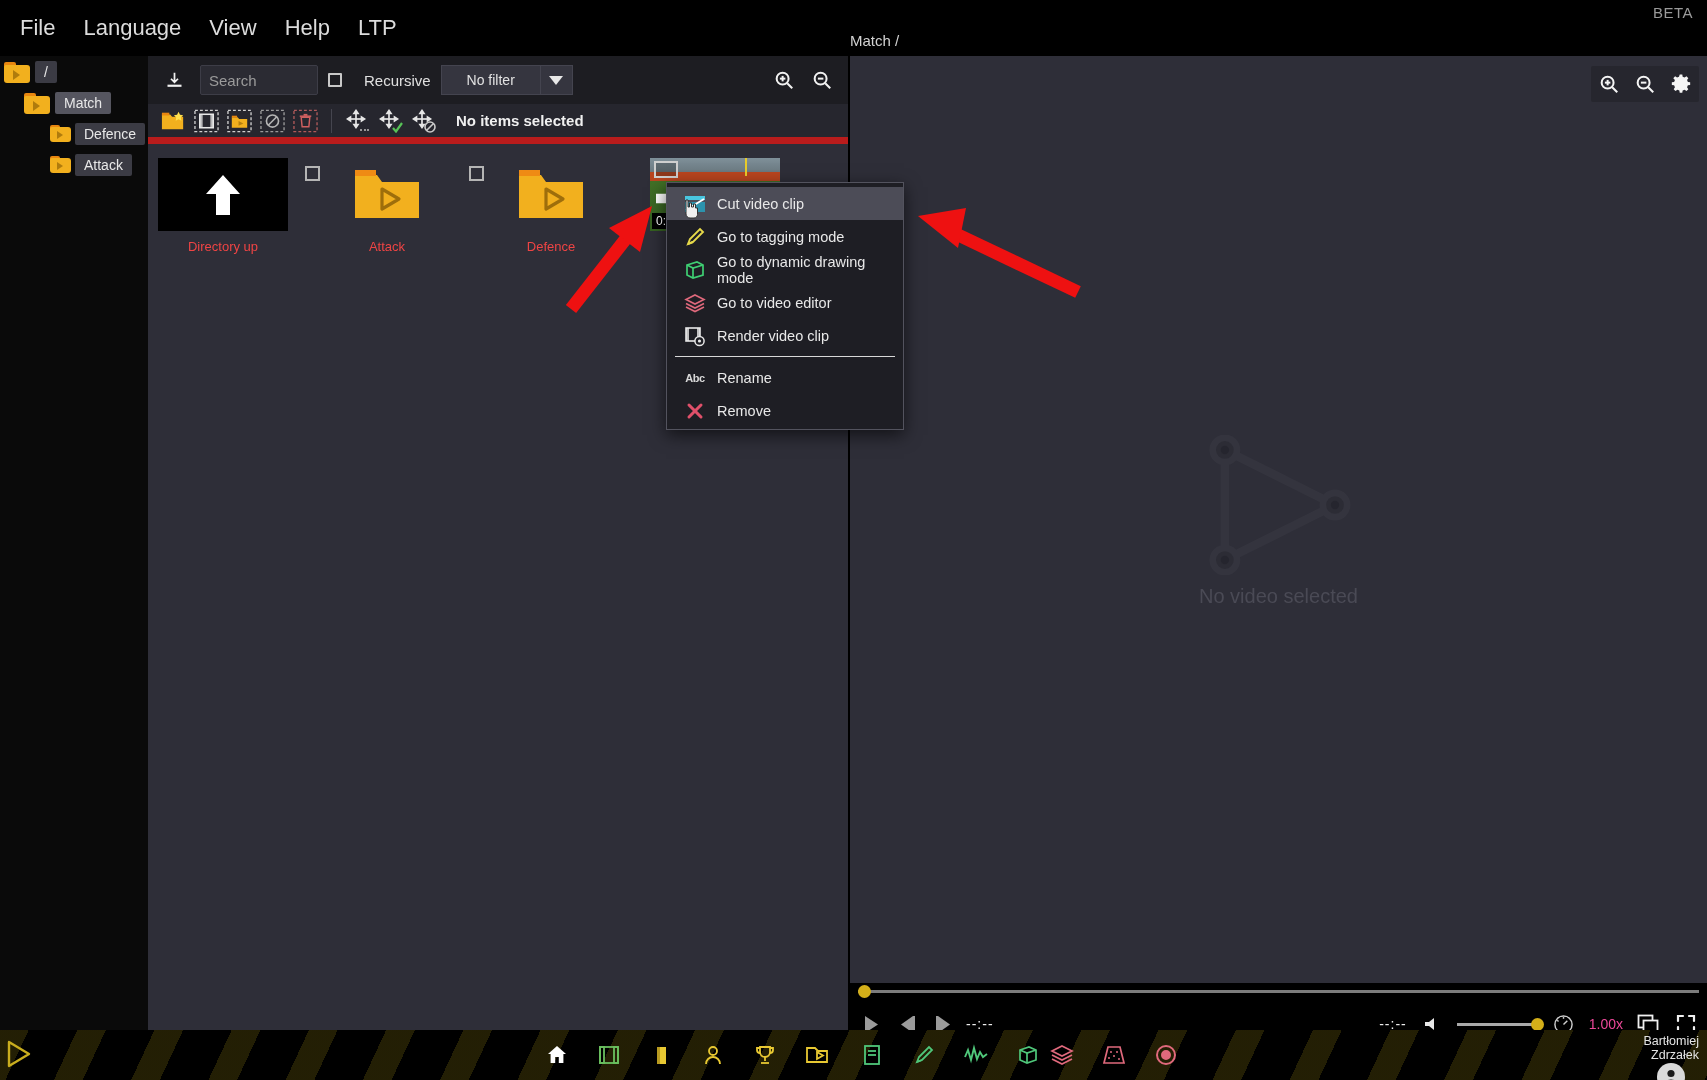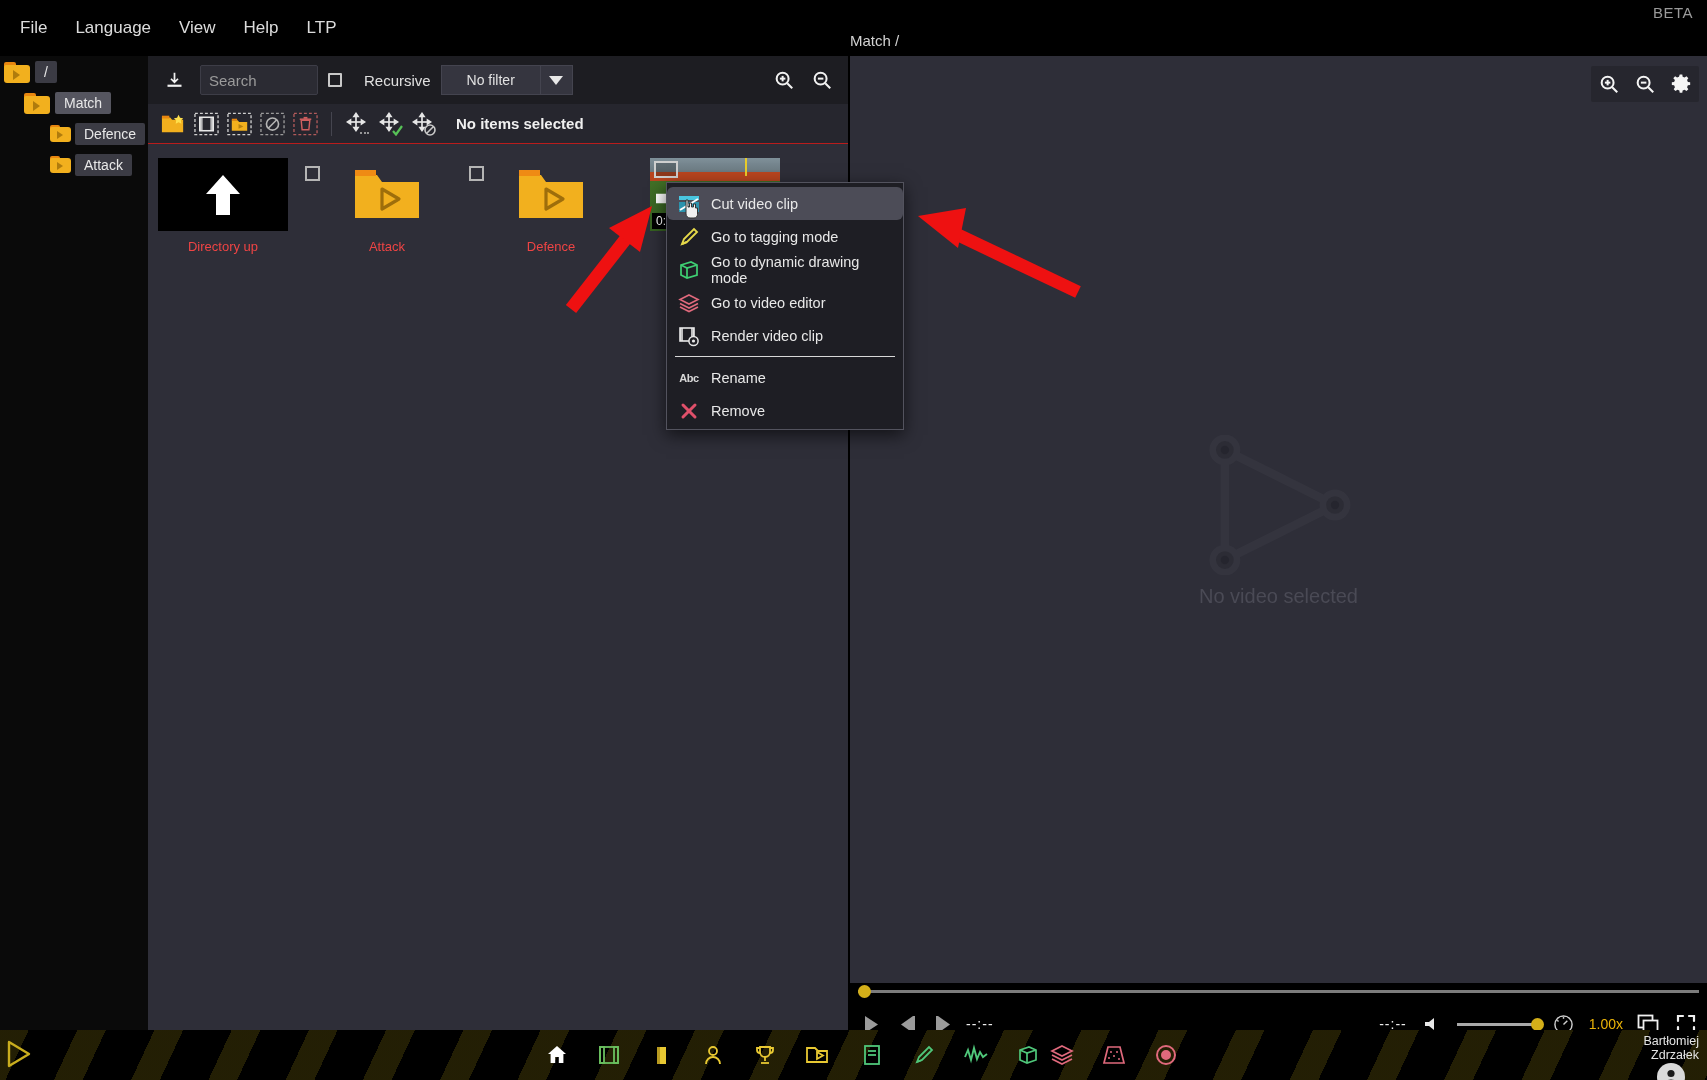--- a/index.html
+++ b/index.html
@@ -7,21 +7,21 @@
     width:1707px; height:1080px;
     background:#000;
     font-family:"Liberation Sans", sans-serif;
     overflow:hidden;
     color:#e6e6e6;
   }
   #app { position:relative; width:1707px; height:1080px; background:#000; }
 
   
   .menubar { position:absolute; left:0; top:0; width:1707px; height:56px; background:#000; display:flex; align-items:center; padding-left:6px; }
-  .menubar .mitem { font-size:17px; color:#dcdcdc; padding:6px 14px; cursor:default; }
+  .menubar .mitem { font-size:22px; color:#dcdcdc; padding:6px 14px; cursor:default; }
   .beta { position:absolute; right:14px; top:4px; font-size:15px; color:#9a9a9a; letter-spacing:0.5px; }
 
   
   .panel-title { position:absolute; left:850px; top:32px; font-size:15px; color:#d2d2d2; }
 
   
   .tree { position:absolute; left:0; top:56px; width:148px; height:992px; background:#0a0a0a; }
   .tree-row { display:flex; align-items:center; height:31px; padding-left:2px; white-space:nowrap; }
   .tree-row .lbl { font-size:14px; color:#e8e8e8; background:#3b3b44; padding:3px 9px; border-radius:2px; }
   .tree-row.sel .lbl { background:#55555f; }
@@ -41,21 +41,21 @@
   .browser-top { height:48px; background:#1d1d22; display:flex; align-items:center; padding:0 10px; gap:10px; }
   .icon-btn { width:32px; height:32px; border-radius:3px; display:flex; align-items:center; justify-content:center; background:transparent; cursor:pointer; }
   .search-input { width:118px; height:30px; background:#2b2b33; border:1px solid #3d3d47; border-radius:2px; color:#cfcfcf; font-size:15px; padding:0 8px; outline:none; font-family:"Liberation Sans", sans-serif; }
   .search-input::placeholder { color:#9b9b9b; }
   .recursive { display:flex; align-items:center; gap:22px; font-size:15px; color:#e0e0e0; cursor:pointer; }
   .cb { width:14px; height:14px; border:2px solid #c8c8c8; background:transparent; border-radius:1px; }
   .filter-sel { width:100px; height:30px; background:#35353f; border:1px solid #44444f; display:flex; align-items:center; justify-content:center; font-size:14px; color:#e2e2e2; cursor:pointer; }
   .filter-arrow { width:32px; height:30px; background:#35353f; border:1px solid #44444f; border-left:none; display:flex; align-items:center; justify-content:center; cursor:pointer; }
   .zoomgrp { margin-left:auto; display:flex; gap:6px; }
 
-  .browser-tools { height:40px; background:#26262e; display:flex; align-items:center; padding:0 10px; gap:3px; border-bottom:1px solid #b91c1c; }
+  .browser-tools { height:40px; background:#26262e; display:flex; align-items:center; padding:0 10px; gap:3px; border-bottom:7px solid #b91c1c; }
   .tool { width:30px; height:30px; display:flex; align-items:center; justify-content:center; cursor:pointer; border-radius:2px; }
   .vsep { width:1px; height:24px; background:#45454f; margin:0 8px; }
   .sel-status { font-size:15px; font-weight:bold; color:#f0f0f0; margin-left:14px; }
 
   .items { position:relative; padding:14px 10px; display:flex; gap:10px; flex-wrap:wrap; align-items:flex-start; }
   .item { width:130px; position:relative; cursor:pointer; }
   .thumb { width:130px; height:73px; background:#000; display:flex; align-items:center; justify-content:center; position:relative; overflow:hidden; }
   .item-label { margin-top:8px; text-align:center; font-size:13px; color:#ef4444; white-space:nowrap; overflow:hidden; text-overflow:clip; }
   .item-cb { position:absolute; left:-17px; top:8px; width:15px; height:15px; border:2px solid #b5b5b5; background:transparent; }
 
@@ -64,21 +64,21 @@
   .vid-stand { position:absolute; left:0; top:0; width:100%; height:20px; background:linear-gradient(#7f9099 0%, #6e7d85 60%, #5a6168 100%); }
   .vid-board { position:absolute; left:0; top:14px; width:100%; height:9px; background:#b9451f; }
   .vid-box { position:absolute; left:4px; top:3px; width:24px; height:17px; border:2px solid #cfcfcf; background:rgba(20,20,20,.25); }
   .vid-arrow { position:absolute; left:6px; top:33px; width:34px; height:15px; background:#fff; clip-path:polygon(0 18%, 68% 18%, 68% 0, 100% 50%, 68% 100%, 68% 82%, 0 82%); }
   .vid-time { position:absolute; left:2px; bottom:2px; background:#000; color:#fff; font-size:12px; padding:1px 4px; }
   .vid-dots { position:absolute; left:58px; bottom:5px; width:22px; height:5px; background:repeating-linear-gradient(90deg,#222 0 3px, transparent 3px 6px); opacity:.7; }
   .vid-marker { position:absolute; left:95px; top:0; width:2px; height:18px; background:#e8cb2a; }
 
   
   .ctx { position:absolute; left:666px; top:182px; width:238px; background:#1e1e24; border:1px solid #53535e; box-shadow:0 5px 16px rgba(0,0,0,.6); z-index:40; padding:4px 0 2px 0; }
-  .ctx-item { height:33px; display:flex; align-items:center; padding:0 10px; gap:10px; font-size:14.5px; color:#e8e8e8; cursor:pointer; position:relative;border-radius:6px; }
+  .ctx-item { height:33px; display:flex; align-items:center; padding:0 16px; gap:10px; font-size:14.5px; color:#e8e8e8; cursor:pointer; position:relative; }
   .ctx-item.hi { background:#4c4c57; }
   .ctx-ico { width:24px; height:24px; flex:none; display:flex; align-items:center; justify-content:center; }
   .ctx-sep { height:1px; background:#d8d8d8; margin:4px 8px; }
   .ctx-abc { font-size:11px; font-weight:bold; color:#d8d8d8; letter-spacing:-0.5px; }
 
   
   .videopanel { position:absolute; left:850px; top:56px; width:857px; height:974px; background:#2e2e38; }
   .vp-tools { position:absolute; right:8px; top:10px; display:flex; gap:4px; background:#26262e; padding:2px; border-radius:2px; }
   .vp-center { position:absolute; left:0; top:0; width:857px; height:930px; display:flex; flex-direction:column; align-items:center; justify-content:center; }
   .vp-logo { width:160px; height:140px; opacity:.55; }
@@ -86,21 +86,21 @@
 
   
   .playerbar { position:absolute; left:850px; top:1000px; width:857px; height:48px; background:#000; display:flex; align-items:center; padding:0 8px; gap:10px; }
   .seekwrap { position:absolute; left:850px; top:983px; width:857px; height:17px; background:#000; display:flex; align-items:center; padding:0 8px; }
   .seek-track { position:relative; width:100%; height:3px; background:#7c7c7c; }
   .seek-knob { position:absolute; left:0px; top:-5px; width:13px; height:13px; border-radius:50%; background:#d4af19; }
   .pbtn { width:26px; height:26px; display:flex; align-items:center; justify-content:center; cursor:pointer; }
   .ptime { font-size:14px; color:#ececec; letter-spacing:1px; font-family:"Liberation Sans", sans-serif; }
   .vol-track { position:relative; width:82px; height:3px; background:#a9a9a9; }
   .vol-knob { position:absolute; right:-5px; top:-5px; width:13px; height:13px; border-radius:50%; background:#d4af19; }
-  .speedtxt { font-size:14px; color:#eab308; }
+  .speedtxt { font-size:14px; color:#ec4899; }
 
   
   .taskbar { position:absolute; left:0; top:1030px; width:1707px; height:50px; background:#000; overflow:hidden; }
   .stripes { position:absolute; left:0; top:0; width:1707px; height:50px;
      background:repeating-linear-gradient(115deg, rgba(160,140,20,.22) 0 26px, rgba(0,0,0,0) 26px 70px); }
   .tb-ico { width:34px; height:34px; display:flex; align-items:center; justify-content:center; cursor:pointer; }
   .tb-left { position:absolute; left:4px; top:8px; }
   .tb-group { position:absolute; display:flex; gap:18px; align-items:center; }
   .user { position:absolute; right:8px; top:4px; display:flex; align-items:center; gap:0;flex-direction:column; }
   .user-name { font-size:12.5px; color:#e4e4e4; text-align:right; line-height:1.15; }

